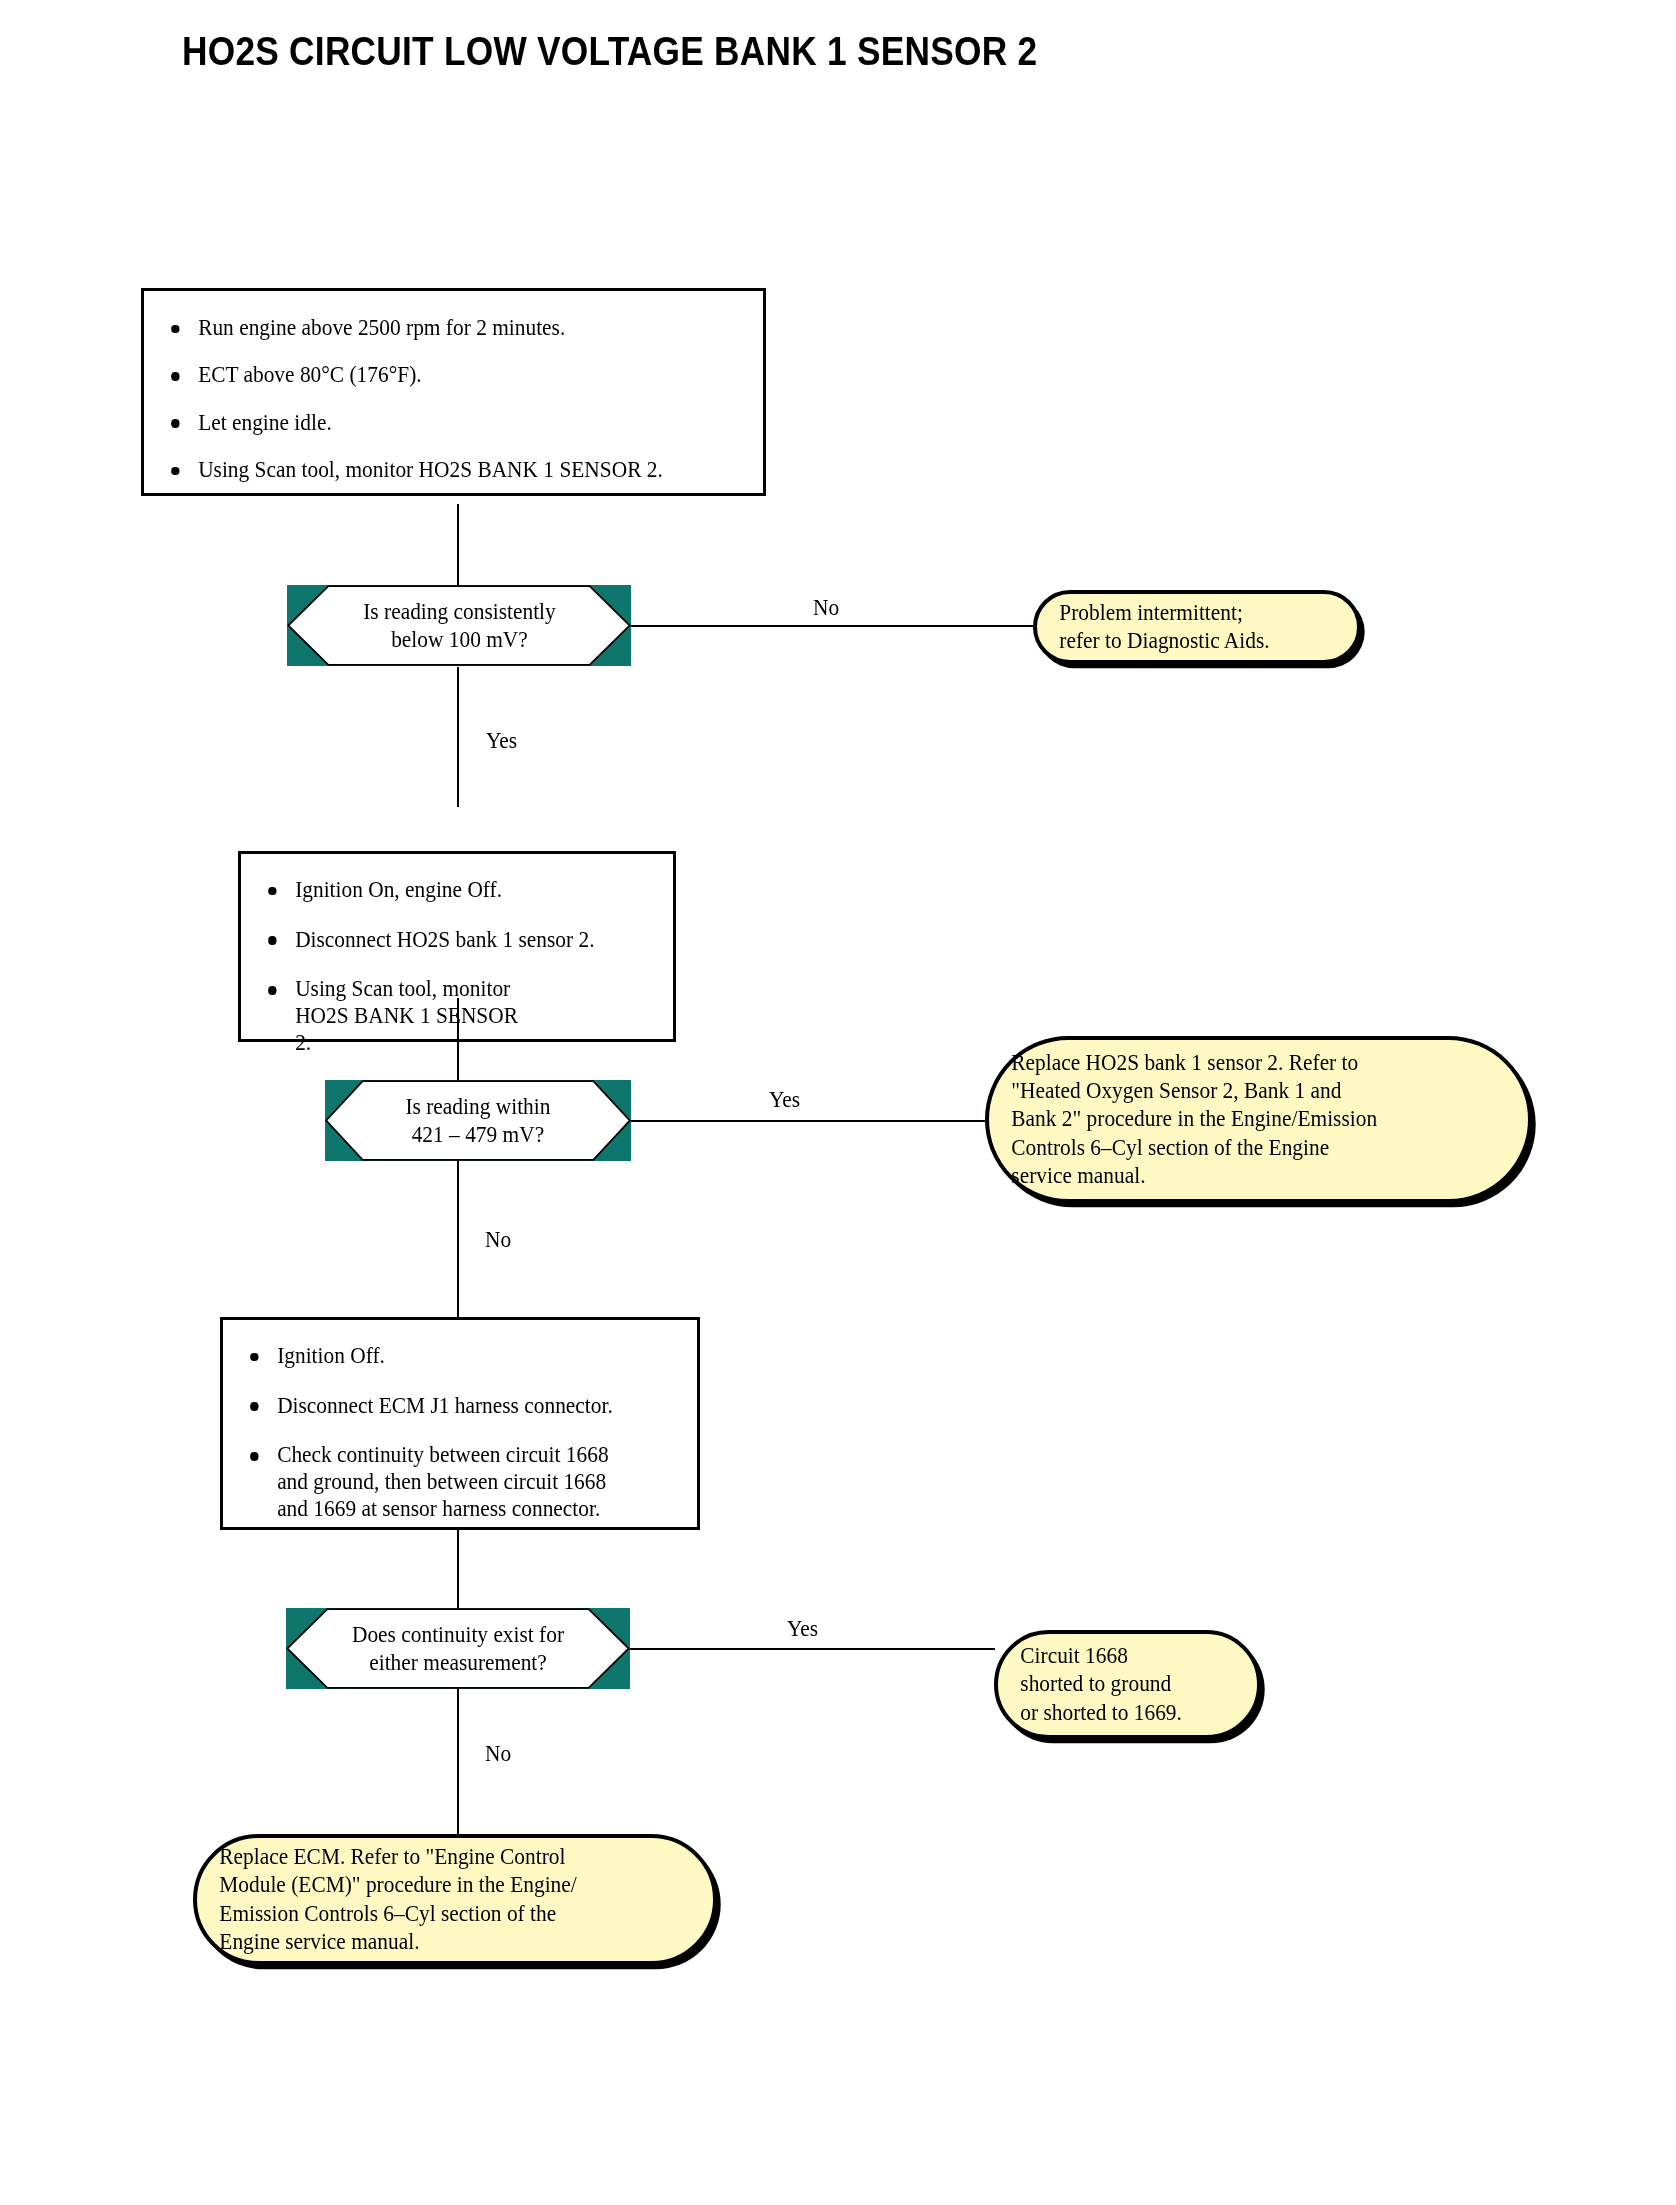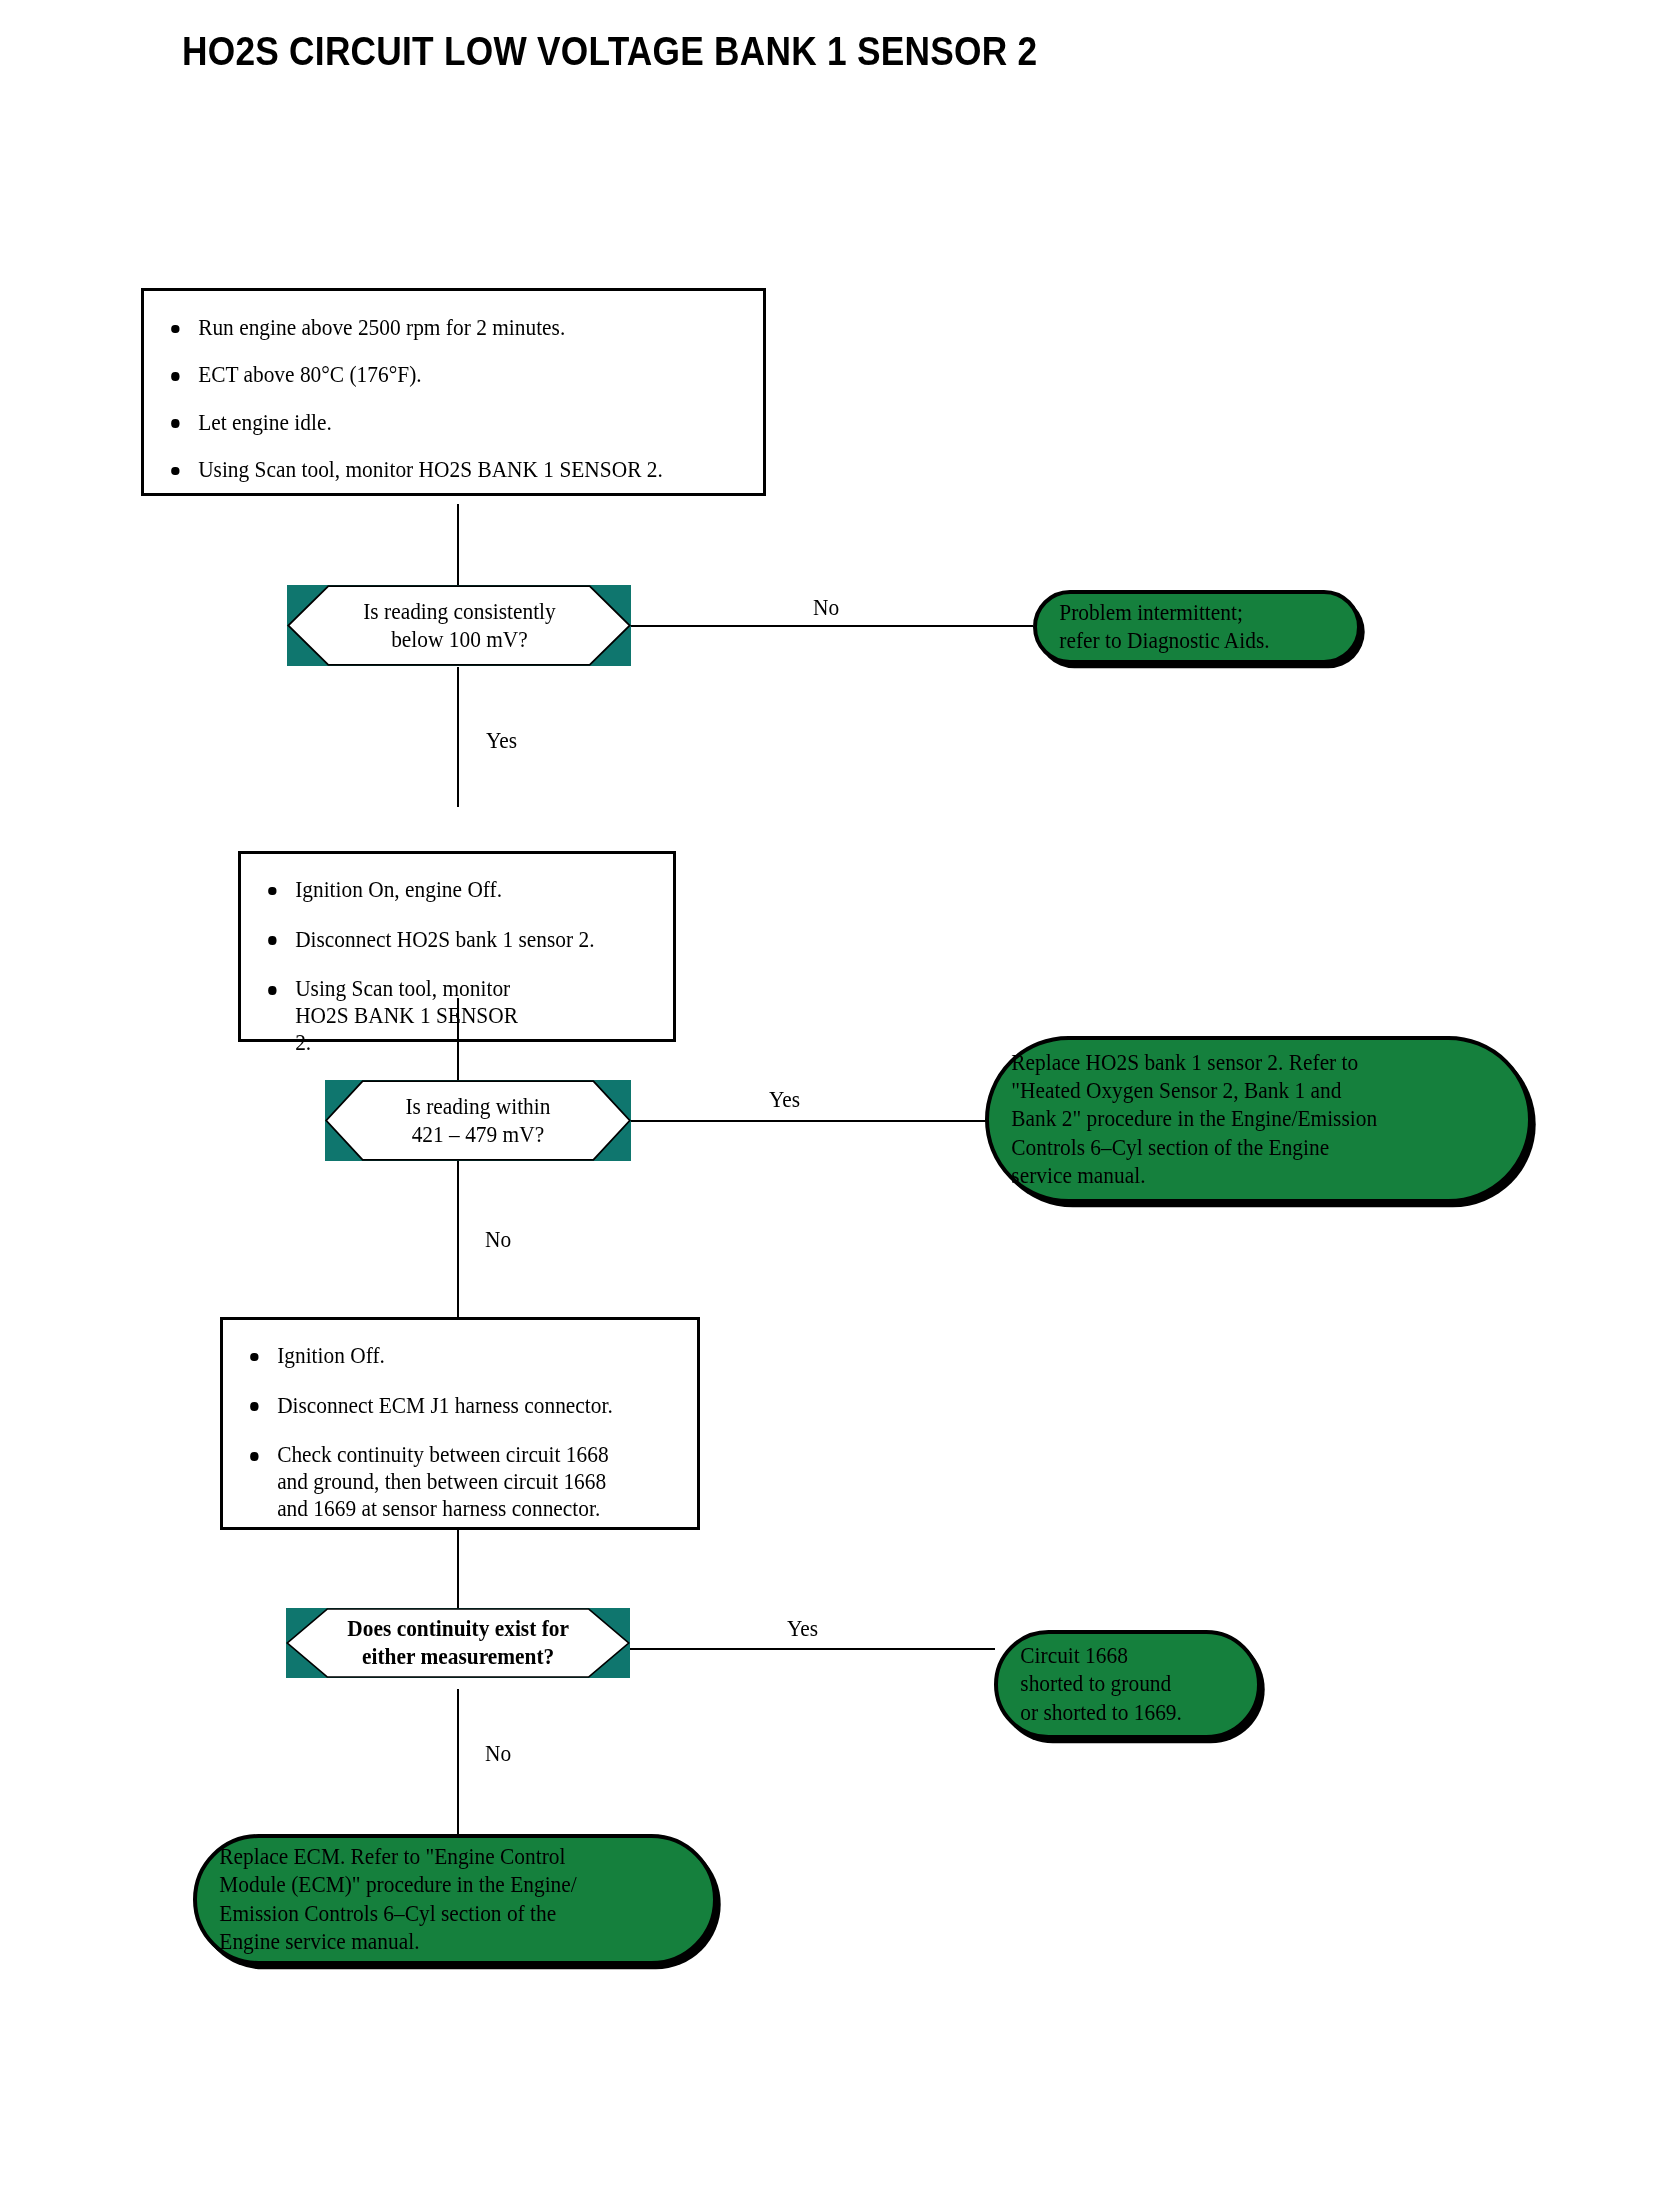--- a/index.html
+++ b/index.html
@@ -84,21 +84,21 @@
     font-size: 23px;
     line-height: 1.2;
     transform: scaleX(0.93);
   }
 
   
   .term {
     position: absolute;
     box-sizing: border-box;
     border: 4.3px solid #000;
-    background: #15803d;
+    background: #fef9c3;
     display: flex;
     align-items: center;
     box-shadow: 4.3px 4.9px 0 -0.6px #000;
   }
   .term .termtext {
     font-size: 23px;
     line-height: 1.22;
     padding: 0 18px 0 24px;
     transform: scaleX(0.93);
     transform-origin: left center;
@@ -237,21 +237,21 @@
       </li>
       <li style="padding-right:11px;">
         <span class="bullet"></span>
         <span>Check continuity between circuit 1668 and ground, then between circuit 1668 and 1669 at sensor harness connector.</span>
       </li>
     </ul>
   </div>
 
   <div class="vline" style="left:457px; top:1530px; height:79px;"></div>
 
-  <div class="hex" style="left:286px; top:1608px; width:344px; height:70px;font-weight:bold;">
+  <div class="hex" style="left:286px; top:1608px; width:344px; height:81px;">
     <svg class="hexbg" viewBox="0 0 566 134" preserveAspectRatio="none">
       <polygon points="68,2 498,2 564,67 498,132 68,132 2,67" fill="#ffffff" stroke="#000000" stroke-width="3"></polygon>
     </svg>
     <div class="hextext">
       <div>Does continuity exist for</div>
       <div>either measurement?</div>
     </div>
   </div>
 
   <div class="hline" style="left:630px; top:1648px; width:365px;"></div>

